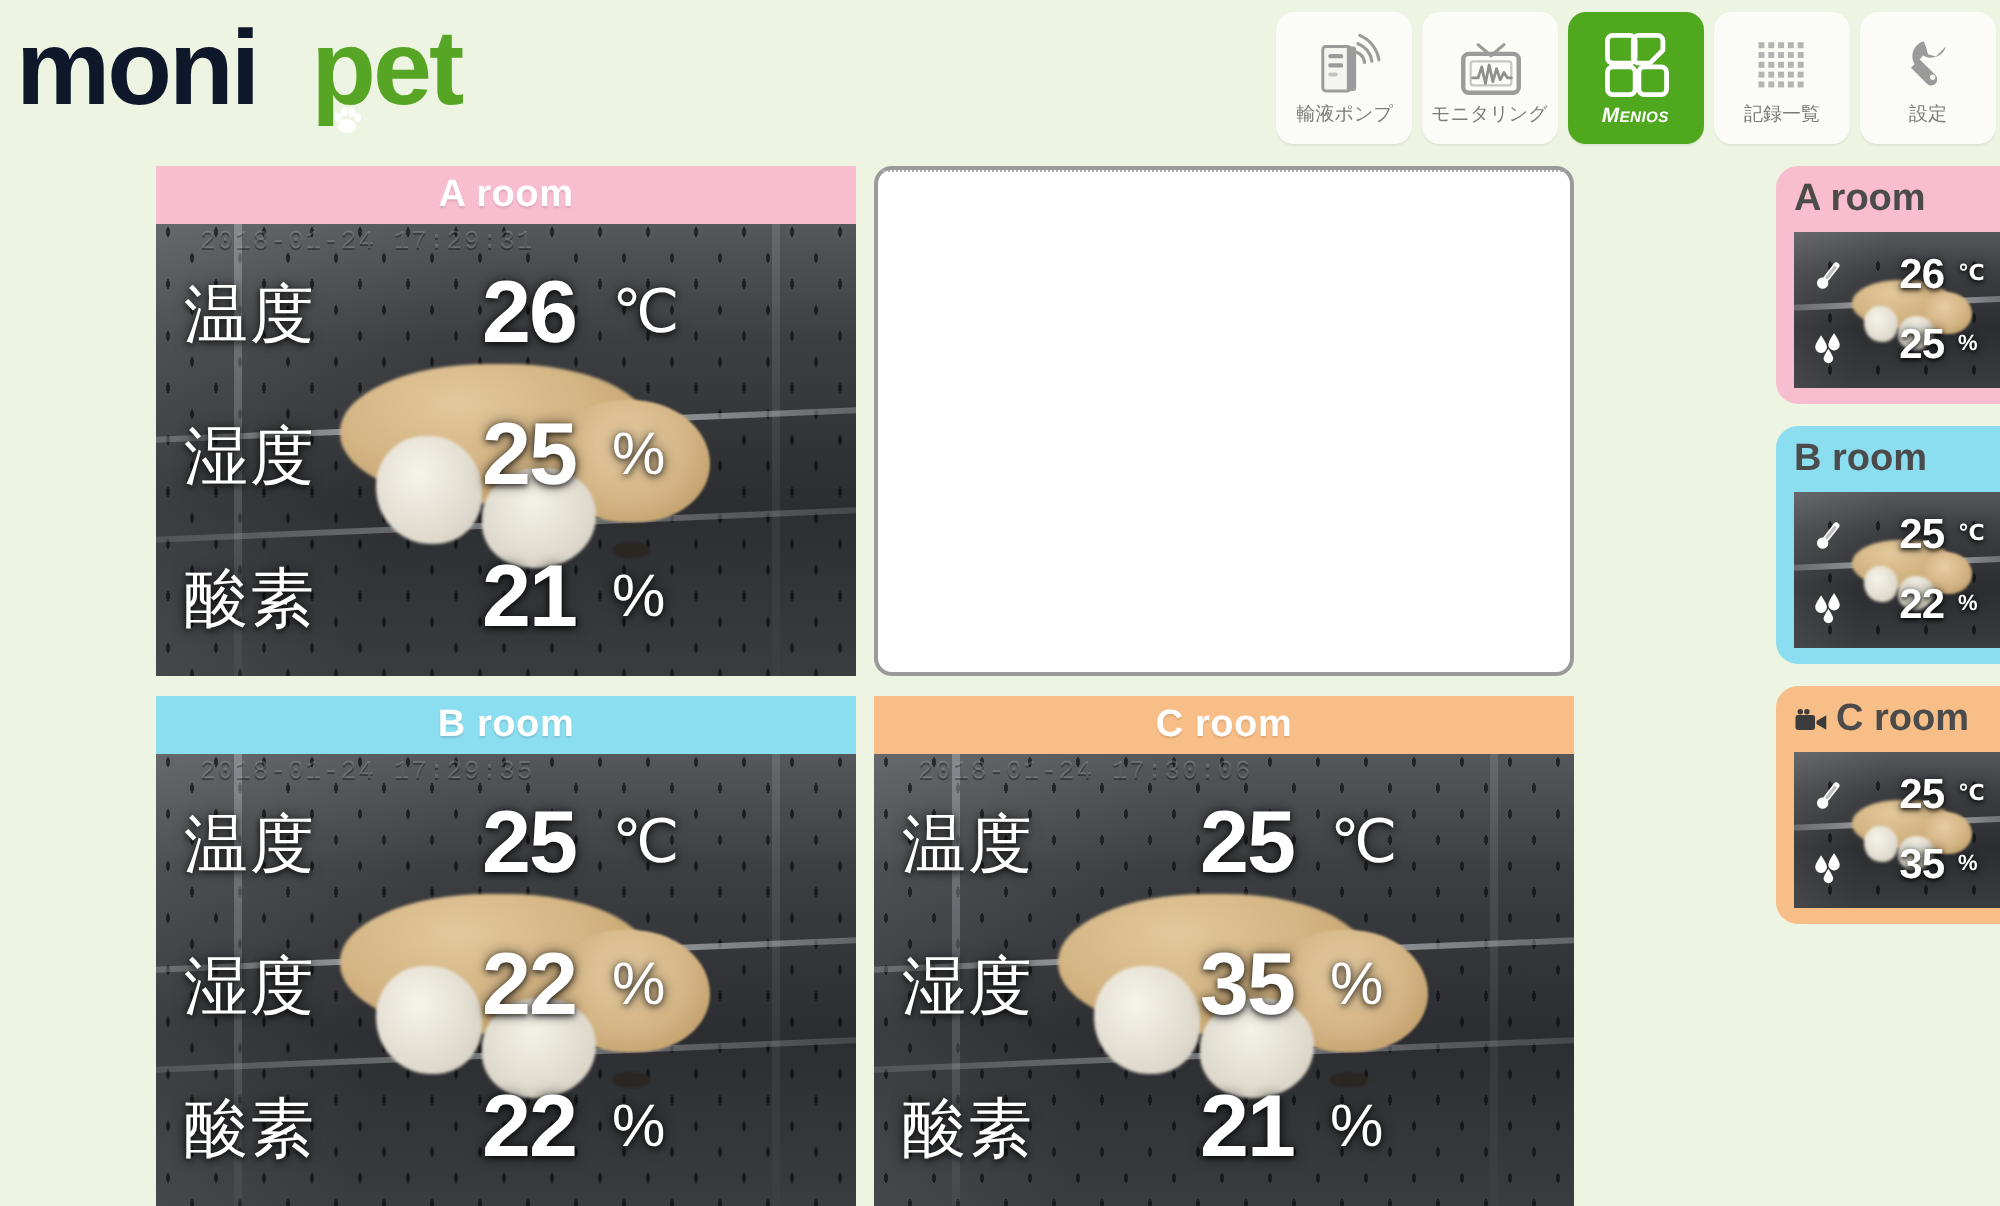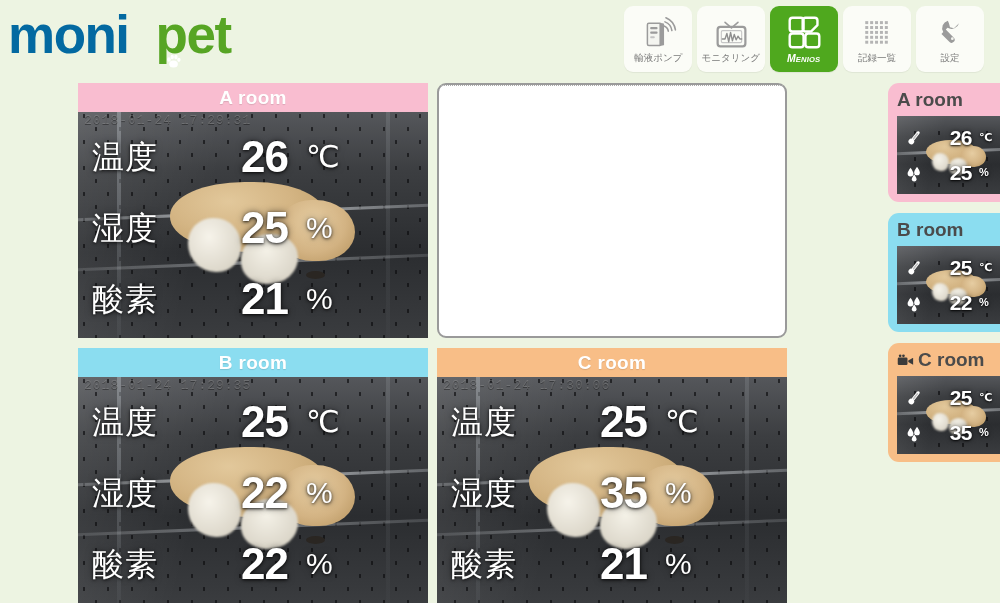--- a/index.html
+++ b/index.html
@@ -28,34 +28,34 @@
     position: absolute;
     left: 8px;
     top: 8px;
     font-size: 53px;
     font-weight: bold;
     letter-spacing: -1.5px;
     line-height: 1;
     white-space: nowrap;
     user-select: none;
   }
-  #brand-logo .logo-moni { color: #0369a1; }
+  #brand-logo .logo-moni { color: #0f172a; }
   #brand-logo .logo-pet  { color: #57a524; position: relative; margin-left: 27px; }
   #brand-logo .paw {
     position: absolute;
     left: 9px;
     top: 20px;
     width: 17px;
     height: 17px;
   }
 
   
   #toolbar {
     position: absolute;
-    right: 16px;
+    right: 2px;
     top: 6px;
     display: flex;
     gap: 5px;
   }
   .tool-btn {
     width: 68px;
     height: 66px;
     border-radius: 9px;
     background: #fbfcf7;
     display: flex;
@@ -213,21 +213,21 @@
     position: absolute;
     right: 14%; bottom: 4%;
     width: 10%; height: 7%;
     border-radius: 50%;
     background: #2a2622;
     filter: blur(0.6px);
   }
 
   .video-ts {
     position: absolute;
-    left: 6px;
+    left: 22px;
     top: 1px;
     font-family: "Liberation Mono", "DejaVu Sans Mono", monospace;
     font-size: 13px;
     letter-spacing: 1px;
     color: rgba(160,160,160,0.34);
     text-shadow: 0 1px 0 rgba(0,0,0,0.35);
     white-space: nowrap;
     user-select: none;
   }
 

